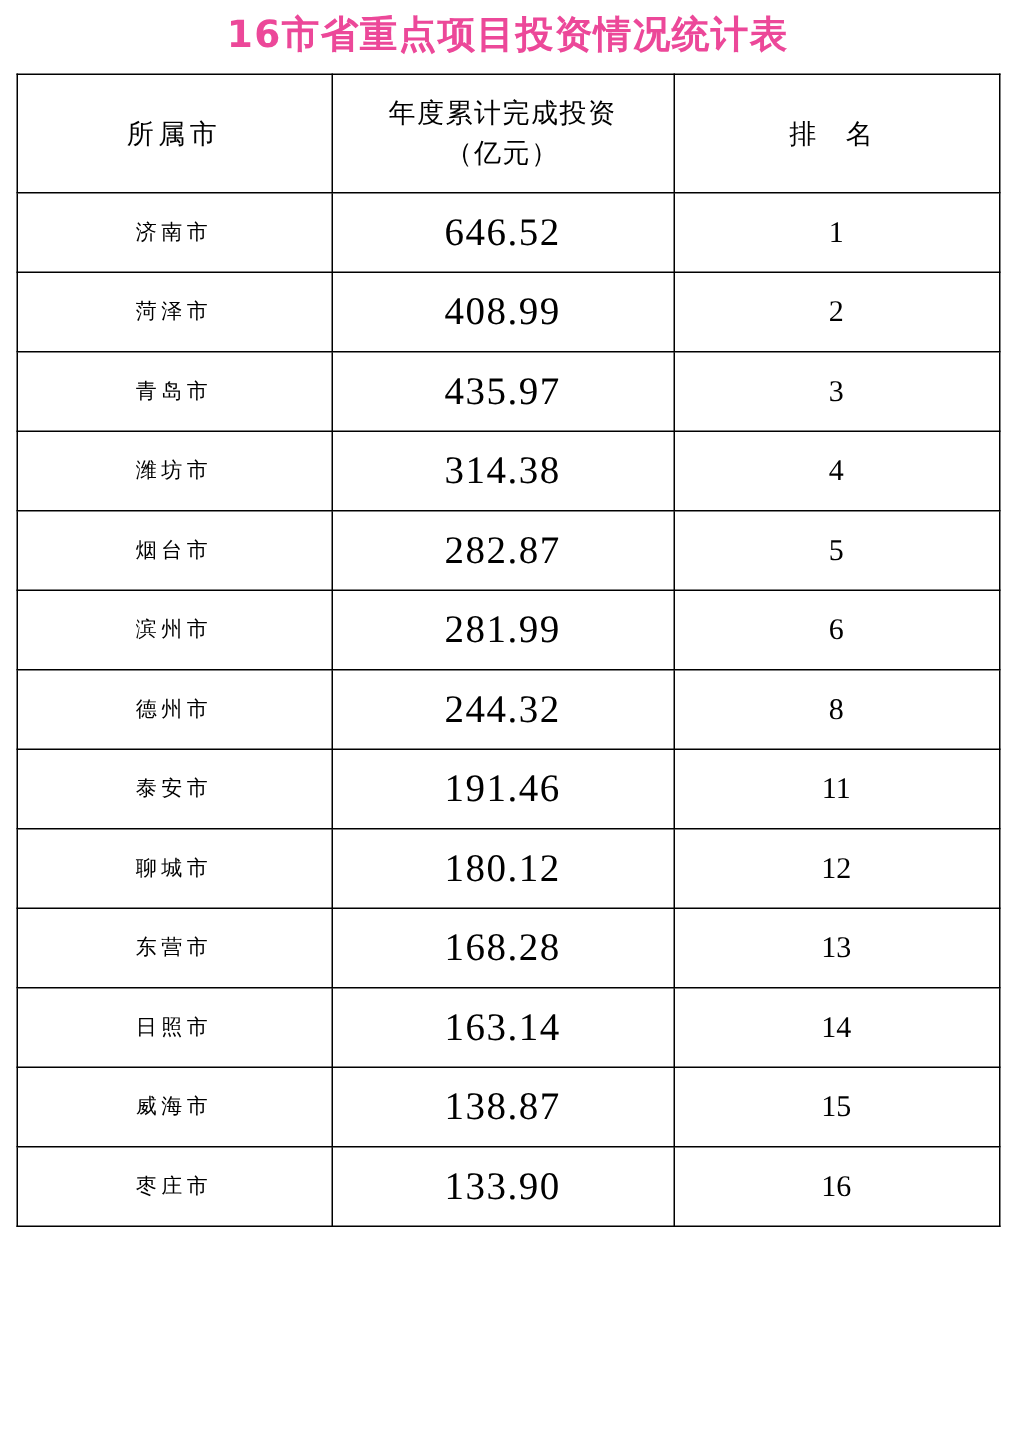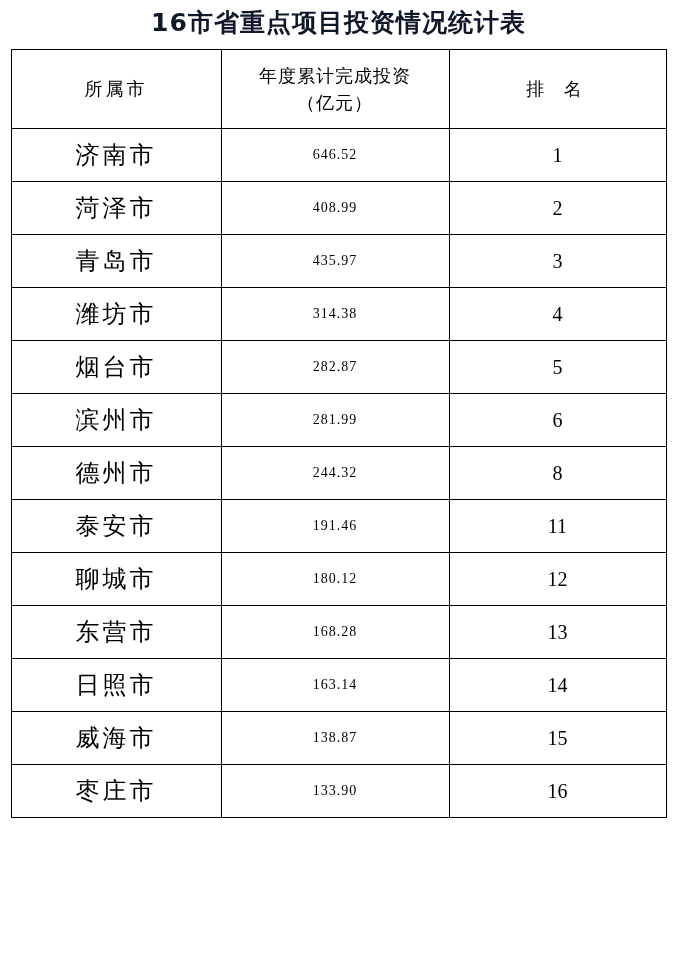--- a/index.html
+++ b/index.html
@@ -21,21 +21,21 @@
     box-sizing: border-box;
   }
   .title {
     text-align: center;
     font-family: "DejaVu Sans", "Liberation Sans", sans-serif;
     font-weight: bold;
     font-size: 25px;
     letter-spacing: 1px;
     padding-top: 6px;
     padding-bottom: 10px;
-    color: #0f172a;
+    color: #ec4899;
   }
   table.invest-table {
     border-collapse: collapse;
     width: 655px;
     margin: 0 auto;
     table-layout: fixed;
   }
   table.invest-table td,
   table.invest-table th {
     border: 1px solid #000000;
@@ -69,26 +69,26 @@
   }
   th.head-rank {
     letter-spacing: 7px;
   }
   tbody td {
     height: 52px;
     font-size: 19px;
   }
   td.city {
     font-family: Liberation Sans, sans-serif;
-    font-size: 24px;
+    font-size: 14px;
     letter-spacing: 3px;
   }
   td.amount {
     font-family: "Liberation Serif", "DejaVu Serif", serif;
-    font-size: 14px;
+    font-size: 26px;
     letter-spacing: 1px;
   }
   td.rank {
     font-family: "Liberation Serif", "DejaVu Serif", serif;
     font-size: 20px;
   }
 </style>
 </head>
 <body>
 

